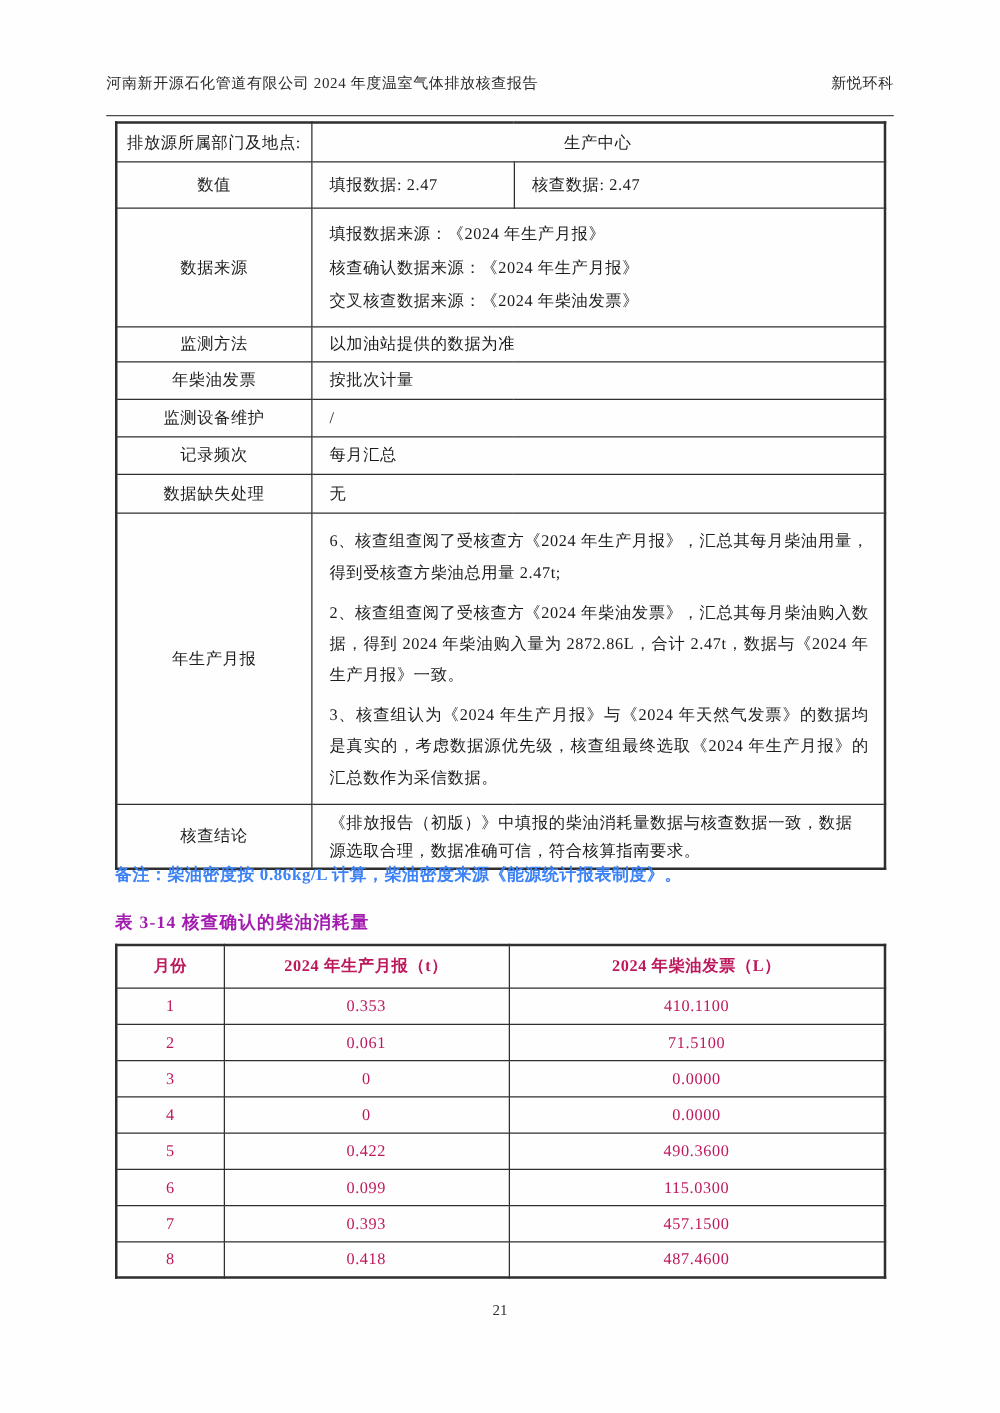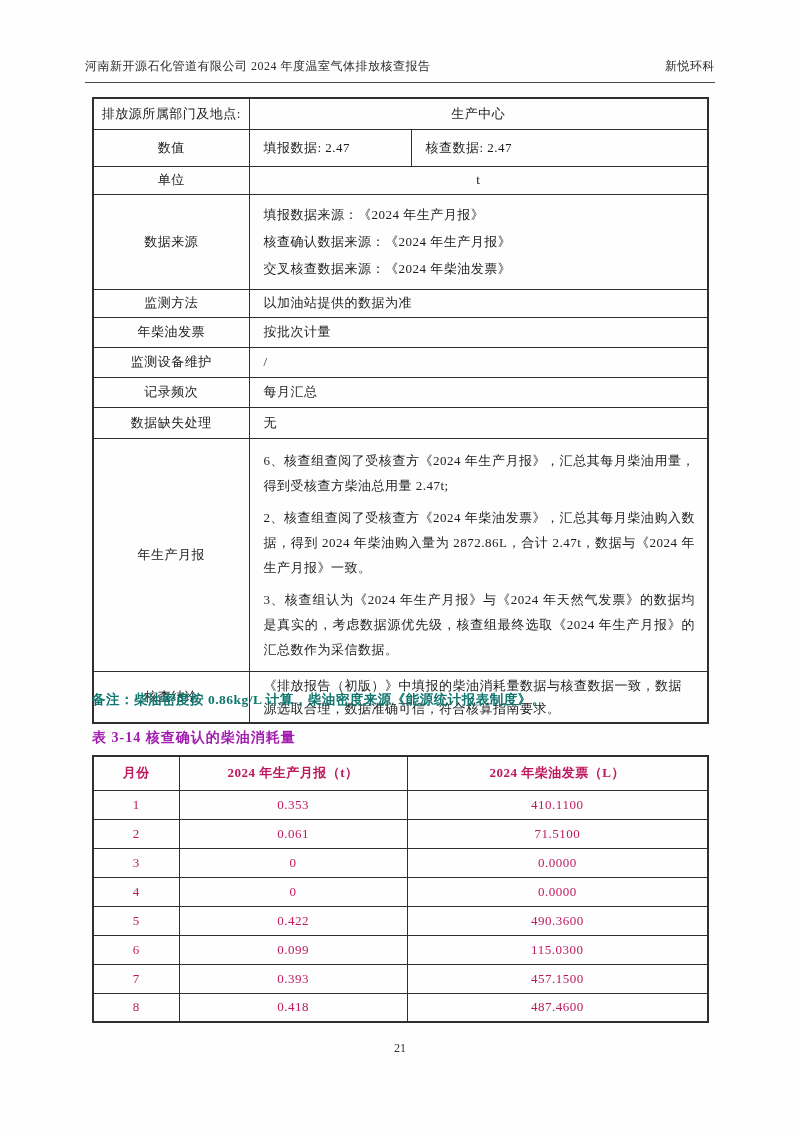--- a/index.html
+++ b/index.html
@@ -11,21 +11,21 @@
     position:relative;
   }
   .page{position:absolute;inset:0;background:#fefefe;}
 
   
   .doc-header{
     position:absolute;left:85px;top:58px;width:630px;
     display:flex;justify-content:space-between;align-items:center;
     font-size:12px;letter-spacing:0.5px;color:#2a2a2a;
     border-bottom:1.5px solid #4a4a4a;
-    padding-bottom:7px;
+    padding-bottom:17px;
   }
 
   
   table{border-collapse:collapse;table-layout:fixed;}
   .vtable{
     position:absolute;left:92px;top:97px;width:615px;
     font-size:13px;color:#1c1c1c;
     border:2px solid #2f2f2f;
   }
   .vtable td{
@@ -37,21 +37,21 @@
   }
   .vtable td.lbl{text-align:center;}
   .vtable td.val{text-align:left;padding-left:14px;padding-right:12px;}
   .vtable td.center{text-align:center;}
   .src-line{margin:9px 0;}
   .para{margin:7px 0;line-height:25px;text-align:justify;}
   .concl{line-height:23px;text-align:justify;}
 
   .note-line{
     position:absolute;left:92px;top:691px;width:615px;
-    font-size:13.5px;font-weight:bold;letter-spacing:0.5px;color:#0f766e;
+    font-size:13.5px;font-weight:bold;letter-spacing:0.5px;color:#3b82f6;
   }
   .tbl-title{
     position:absolute;left:92px;top:729px;width:615px;
     text-align:left;font-size:14px;font-weight:bold;letter-spacing:1px;color:#a21caf;
   }
   .ctable{
     position:absolute;left:92px;top:755px;width:615px;
     font-size:13px;color:#be185d;
     border:2px solid #2f2f2f;
   }
@@ -85,24 +85,20 @@
       </colgroup>
     <tbody>
         <tr style="height:31px">
       <td class="lbl">排放源所属部门及地点:</td>
       <td class="center" colspan="2">生产中心</td>
     </tr>
     <tr style="height:37px">
       <td class="lbl">数值</td>
       <td class="val">填报数据: 2.47</td>
       <td class="val">核查数据: 2.47</td>
-    </tr>
-    <tr style="height:28px">
-      <td class="lbl">单位</td>
-      <td class="center" colspan="2">t</td>
     </tr>
     <tr style="height:90px">
       <td class="lbl">数据来源</td>
       <td class="val" colspan="2">
         <div class="src-line">填报数据来源：《2024 年生产月报》</div>
         <div class="src-line">核查确认数据来源：《2024 年生产月报》</div>
         <div class="src-line">交叉核查数据来源：《2024 年柴油发票》</div>
       </td>
     </tr>
     <tr style="height:28px">

